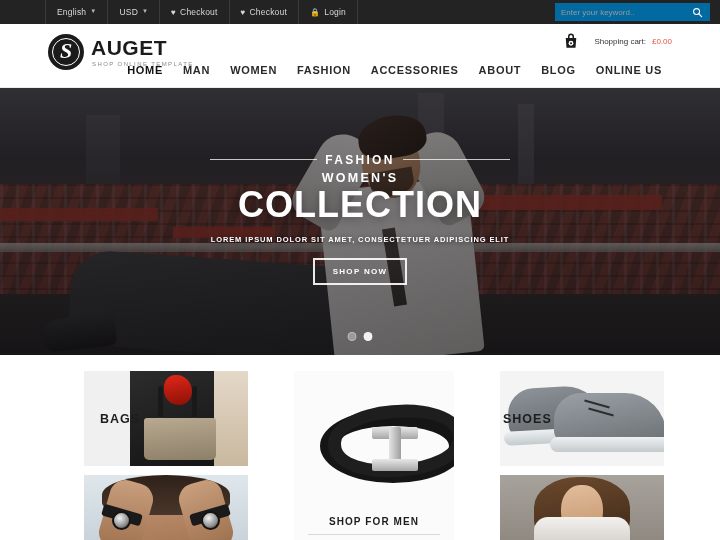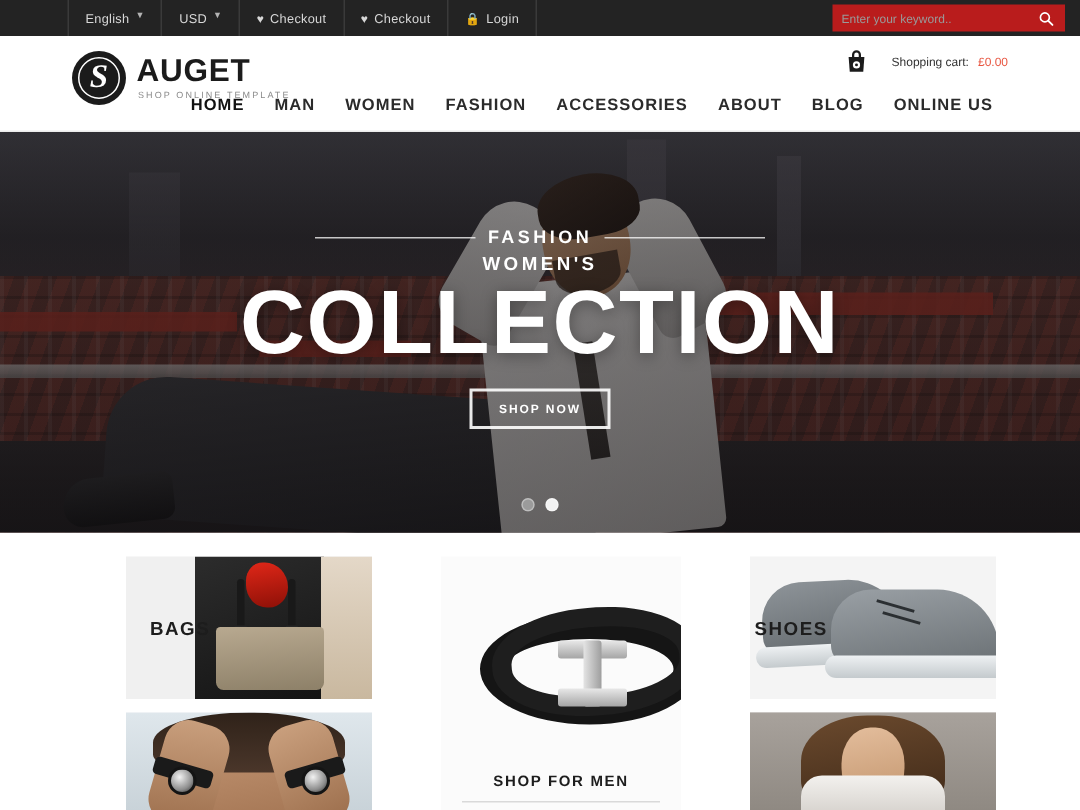--- a/index.html
+++ b/index.html
@@ -41,21 +41,21 @@
   .caret { font-size: 6px; opacity: .8; display: inline-block; transform: translateY(-1px); }
   .hrt { font-size: 8px; }
   .lockico { font-size: 8px; }
 
   .searchwrap {
     position: absolute;
     right: 10px;
     top: 3px;
     width: 155px;
     height: 18px;
-    background: #b91c1c;
+    background: #0369a1;
     display: flex;
     align-items: center;
     padding: 0 6px;
   }
   .searchwrap input {
     flex: 1;
     background: transparent;
     border: 0;
     outline: 0;
     color: #cfcfcf;
@@ -296,21 +296,21 @@
     font-weight: bold;
     letter-spacing: 2.3px;
   }
   .kicker2 {
     font-size: 12.5px;
     font-weight: bold;
     letter-spacing: 2.3px;
     margin-top: 4px;
   }
   .hero-title {
-    font-size: 60px;
+    font-size: 36px;
     font-weight: bold;
     letter-spacing: 1px;
     line-height: 1;
     margin-top: 2px;
     text-shadow: 0 2px 10px rgba(0,0,0,.35);
   }
   .hero-sub {
     font-size: 7.5px;
     letter-spacing: .9px;
     margin-top: 12px;
@@ -632,20 +632,21 @@
   </div>
 
   <div class="hero-content">
     <div class="kicker-row">
       <div class="rule"></div>
       <div class="kicker">FASHION</div>
       <div class="rule"></div>
     </div>
     <div class="kicker2">WOMEN'S</div>
     <div class="hero-title">COLLECTION</div>
+    <div class="hero-sub">LOREM IPSUM DOLOR SIT AMET, CONSECTETUER ADIPISCING ELIT</div>
     <button class="shop-btn">SHOP NOW</button>
   </div>
 
   <div class="dots">
     <div class="dot"></div>
     <div class="dot active"></div>
   </div>
 </div>
 
 <div class="cats">

